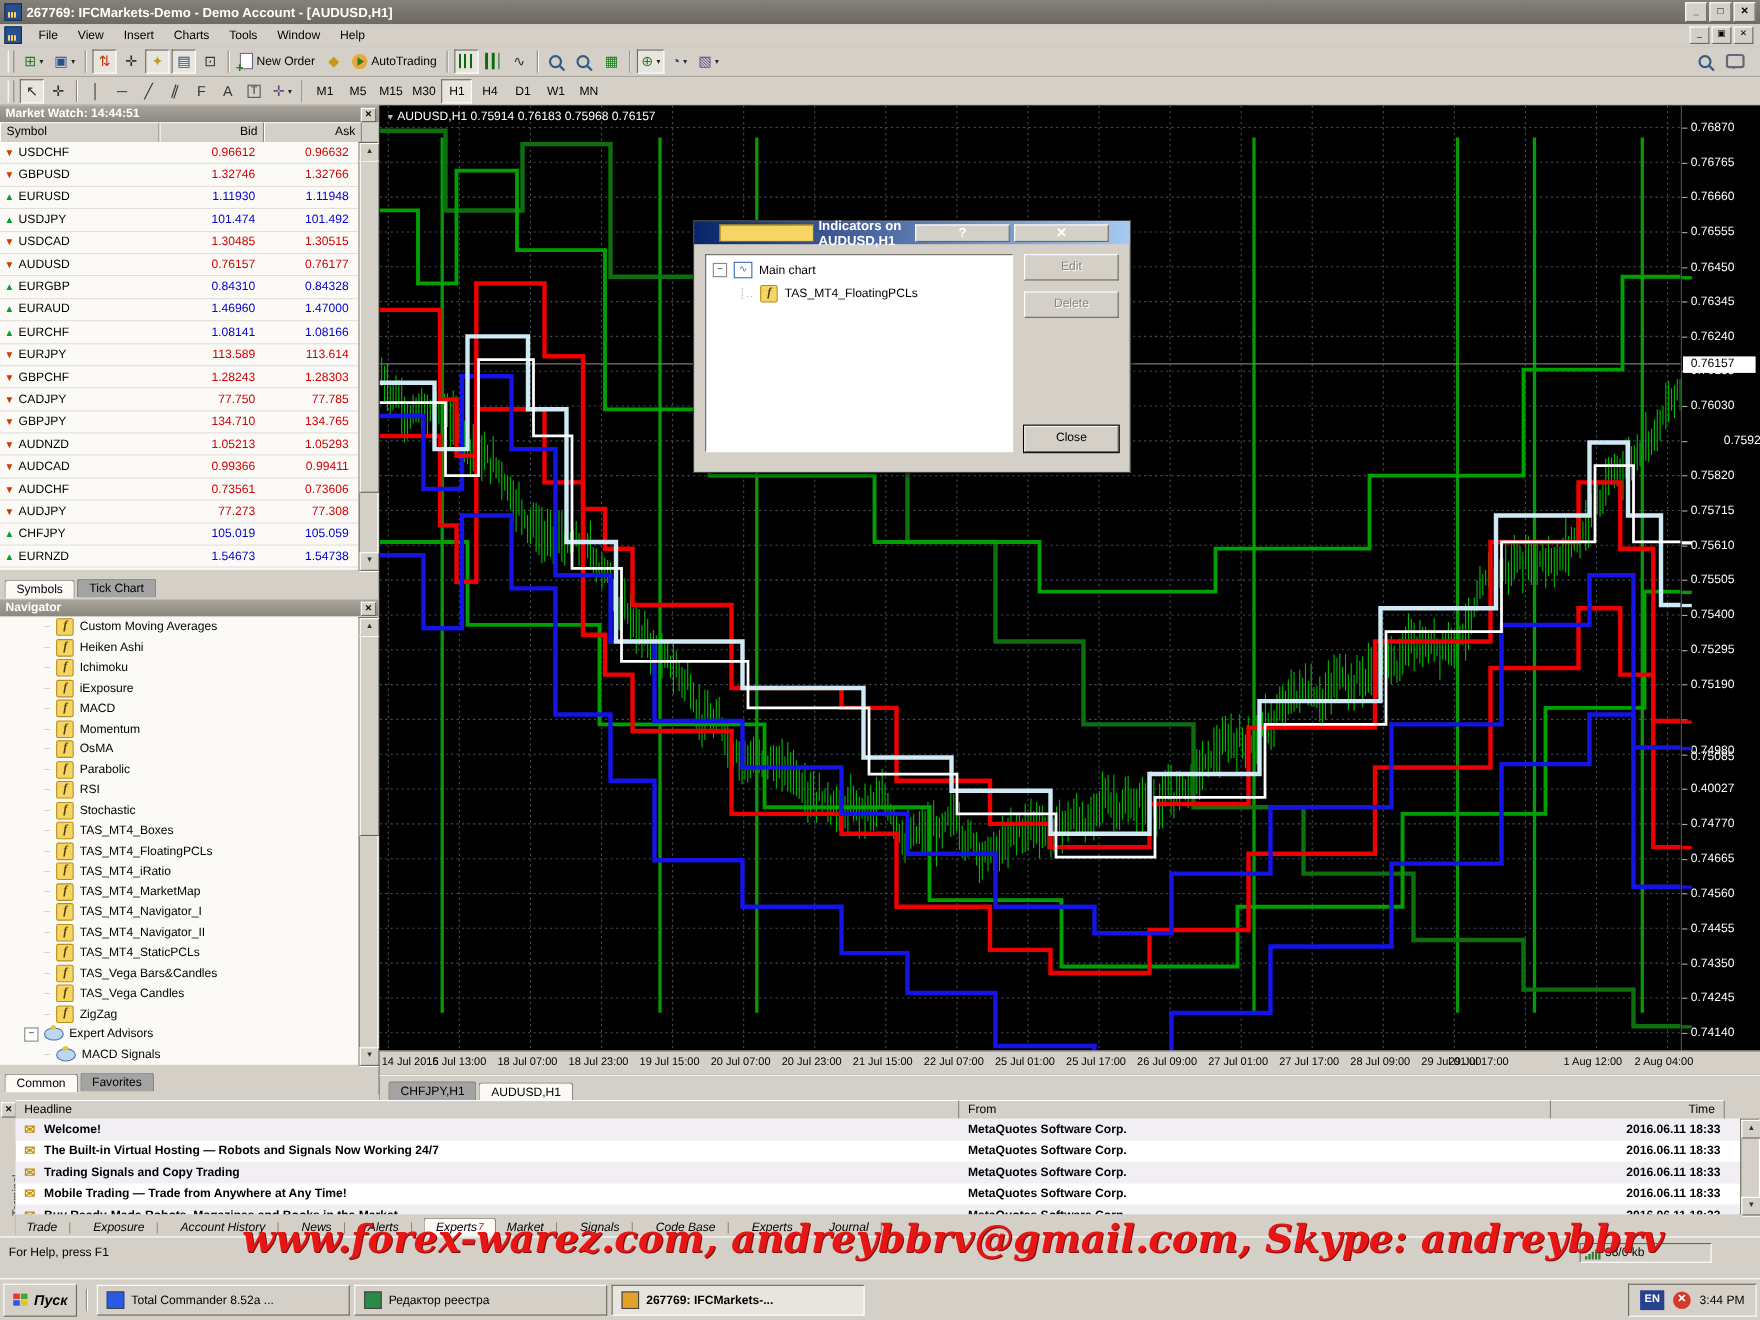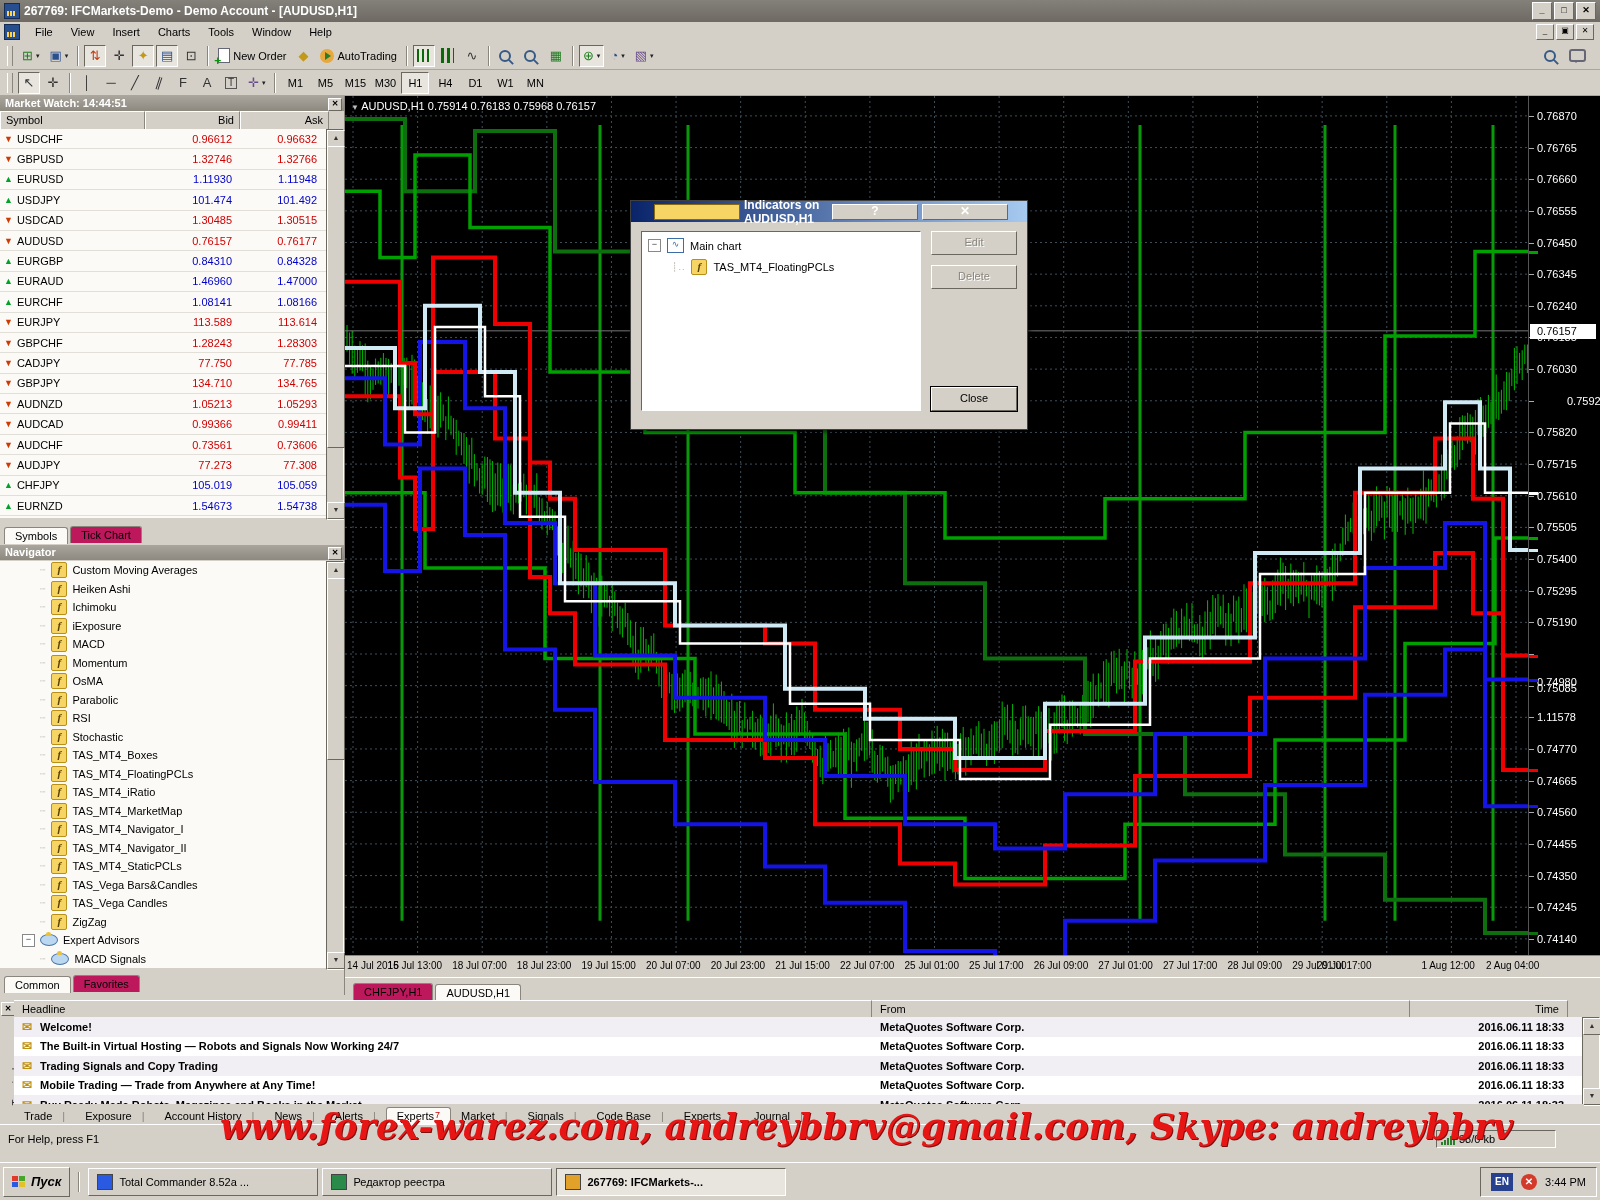--- a/index.html
+++ b/index.html
@@ -53,21 +53,21 @@
   .mw-row{display:flex;height:19.4px;align-items:center;border-bottom:1px solid #e2dfd8;}
   .mw-sym{width:145px;padding-left:4px;display:flex;align-items:center;gap:4px;box-sizing:border-box;}
   .mw-bid{width:95px;text-align:right;padding-right:8px;box-sizing:border-box;}
   .mw-ask{width:85px;text-align:right;padding-right:8px;box-sizing:border-box;}
   .dirup{color:#00a327;font-size:9px;} .dirdown{color:#d03a00;font-size:9px;}
   .valup{color:#0000c8;} .valdown{color:#d00000;}
   .scroll{position:absolute;width:16px;background:#d4d0c8;}
   .scr-btn{position:absolute;left:0;width:16px;height:15px;background:#d4d0c8;text-align:center;font-size:7px;line-height:14px;color:#333;}
   .scr-thumb{position:absolute;left:0;width:16px;background:#d4d0c8;}
   .panel-tabs{position:absolute;left:0;width:100%;height:22px;display:flex;align-items:flex-end;padding-left:4px;box-sizing:border-box;}
-  .ptab{padding:2px 10px;border:1px solid #8a867e;border-bottom:none;background:#be185d;margin-right:2px;border-radius:3px 3px 0 0;}
+  .ptab{padding:2px 10px;border:1px solid #8a867e;border-bottom:none;background:#a3a3a3;margin-right:2px;border-radius:3px 3px 0 0;}
   .ptab.active{background:#fbfaf7;font-weight:normal;position:relative;top:1px;}
   #navigator{left:0;top:545px;width:345px;height:450px;background:#d4d0c8;border-right:1px solid #8a867e;box-sizing:border-box;}
   #nav-body{position:absolute;top:16px;left:0;width:329px;height:407px;background:#fbfaf7;overflow:hidden;}
   .nav-item{height:18.5px;display:flex;align-items:center;gap:5px;white-space:nowrap;}
   .tree-dots{color:#b0aca2;font-size:9px;letter-spacing:1px;}
   .icon-f{width:14px;height:14px;background:#f6d565;border:1px solid #b89018;border-radius:2px;font-family:"Liberation Serif",serif;font-style:italic;font-weight:bold;font-size:11px;line-height:13px;text-align:center;color:#5a4200;}
   .icon-ea{width:16px;height:10px;background:#bcd8f0;border:1px solid #4a74a8;border-radius:50%;position:relative;}
   .icon-ea:after{content:"";position:absolute;left:5px;top:-3px;width:5px;height:4px;background:#e8c23c;border-radius:50% 50% 0 0;}
   .tree-minus{width:11px;height:11px;border:1px solid #888;background:#fff;font-size:9px;line-height:9px;text-align:center;color:#333;}
   
@@ -103,21 +103,21 @@
   #term-header{position:absolute;left:14px;top:0;width:1570px;height:17px;display:flex;background:#d4d0c8;}
   #term-header div{line-height:16px;padding:0 8px;border-right:1px solid #8a867e;border-top:1px solid #fff;box-sizing:border-box;}
   #term-body{position:absolute;left:14px;top:17px;width:1570px;height:87px;background:#fff;overflow:hidden;}
   .term-row{display:flex;height:19.5px;align-items:center;}
   .term-row:nth-child(odd){background:#f2eff4;}
   .t-head{width:858px;padding-left:8px;display:flex;gap:8px;align-items:center;font-weight:bold;box-sizing:border-box;}
   .t-from{width:538px;padding-left:8px;font-weight:bold;box-sizing:border-box;}
   .t-time{width:160px;text-align:right;padding-right:6px;font-weight:bold;box-sizing:border-box;}
   .icon-mail{color:#c09010;font-size:12px;}
   #term-tabs{position:absolute;left:14px;top:104px;width:1570px;height:20px;display:flex;align-items:flex-end;background:#d4d0c8;}
-  .term-tab{padding:2px 10px;color:#000;display:flex;}
+  .term-tab{padding:2px 10px;color:#000;display:flex;font-style:italic;}
   .term-tab .div{color:#8a867e;margin-left:10px;}
   .term-tab.active{background:#fbfaf7;border:1px solid #8a867e;border-bottom:none;border-radius:3px 3px 0 0;font-weight:normal;}
   .badge7{color:#d00000;font-size:9px;margin-left:1px;}
   #term-scroll{position:absolute;right:0;top:17px;width:16px;height:87px;background:#d4d0c8;}
   
   #statusbar{left:0;top:1124px;width:1600px;height:38px;background:#d4d0c8;border-top:1px solid #fff;box-sizing:border-box;}
   #status-help{position:absolute;left:8px;top:8px;}
   #status-traffic{position:absolute;right:44px;top:5px;width:120px;height:18px;display:flex;align-items:center;gap:4px;padding-left:4px;box-sizing:border-box;}
   .sigbars{display:flex;align-items:flex-end;gap:1px;height:12px;}
   .sigbars i{width:2px;background:#2a7d2a;display:block;}
@@ -1156,21 +1156,21 @@
         <div class="scale-label" style="top: 457.043px;">0.75400</div>
         <div class="scale-tick" style="top: 494.696px;"></div>
         <div class="scale-label" style="top: 488.696px;">0.75295</div>
         <div class="scale-tick" style="top: 526.349px;"></div>
         <div class="scale-label" style="top: 520.349px;">0.75190</div>
         <div class="scale-tick" style="top: 558.002px;"></div>
         <div class="scale-label" style="top: 552.002px; margin-top: 34px;">0.75085</div>
         <div class="scale-tick" style="top: 589.656px;"></div>
         <div class="scale-label" style="top: 580px;">0.74980</div>
         <div class="scale-tick" style="top: 621.309px;"></div>
-        <div class="scale-label" style="top: 615.309px;">1.11578</div>
+        <div class="scale-label" style="top: 615.309px;">0.40027</div>
         <div class="scale-tick" style="top: 652.962px;"></div>
         <div class="scale-label" style="top: 646.962px;">0.74770</div>
         <div class="scale-tick" style="top: 684.616px;"></div>
         <div class="scale-label" style="top: 678.616px;">0.74665</div>
         <div class="scale-tick" style="top: 716.269px;"></div>
         <div class="scale-label" style="top: 710.269px;">0.74560</div>
         <div class="scale-tick" style="top: 747.922px;"></div>
         <div class="scale-label" style="top: 741.922px;">0.74455</div>
         <div class="scale-tick" style="top: 779.576px;"></div>
         <div class="scale-label" style="top: 773.576px;">0.74350</div>

